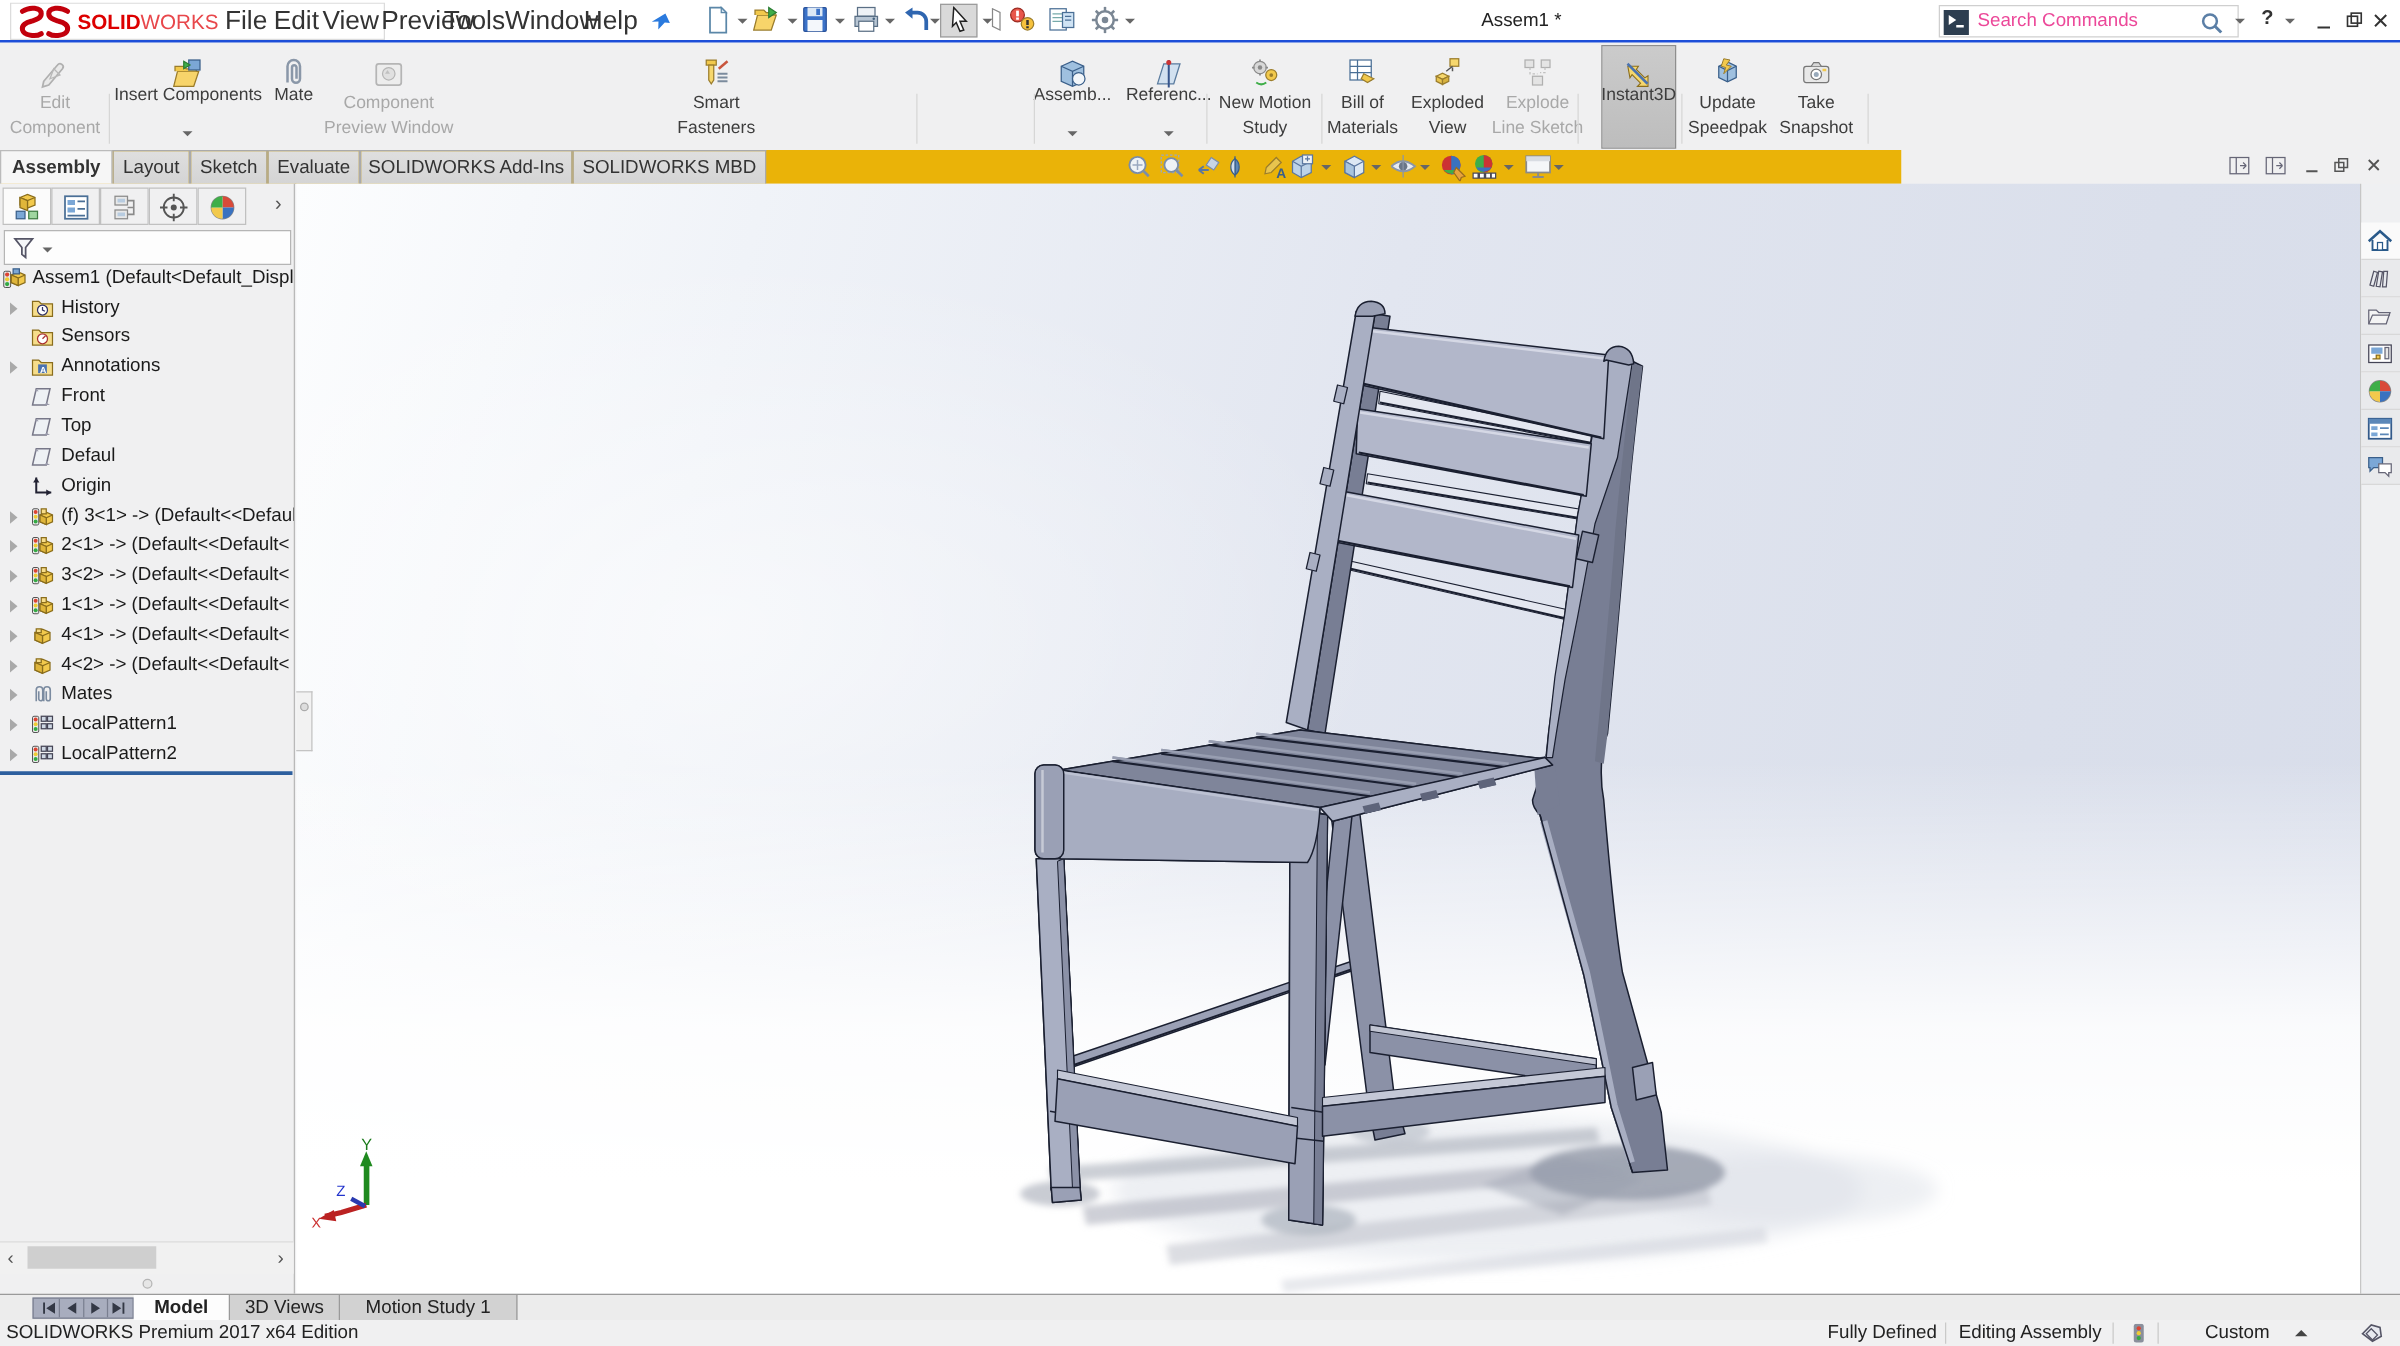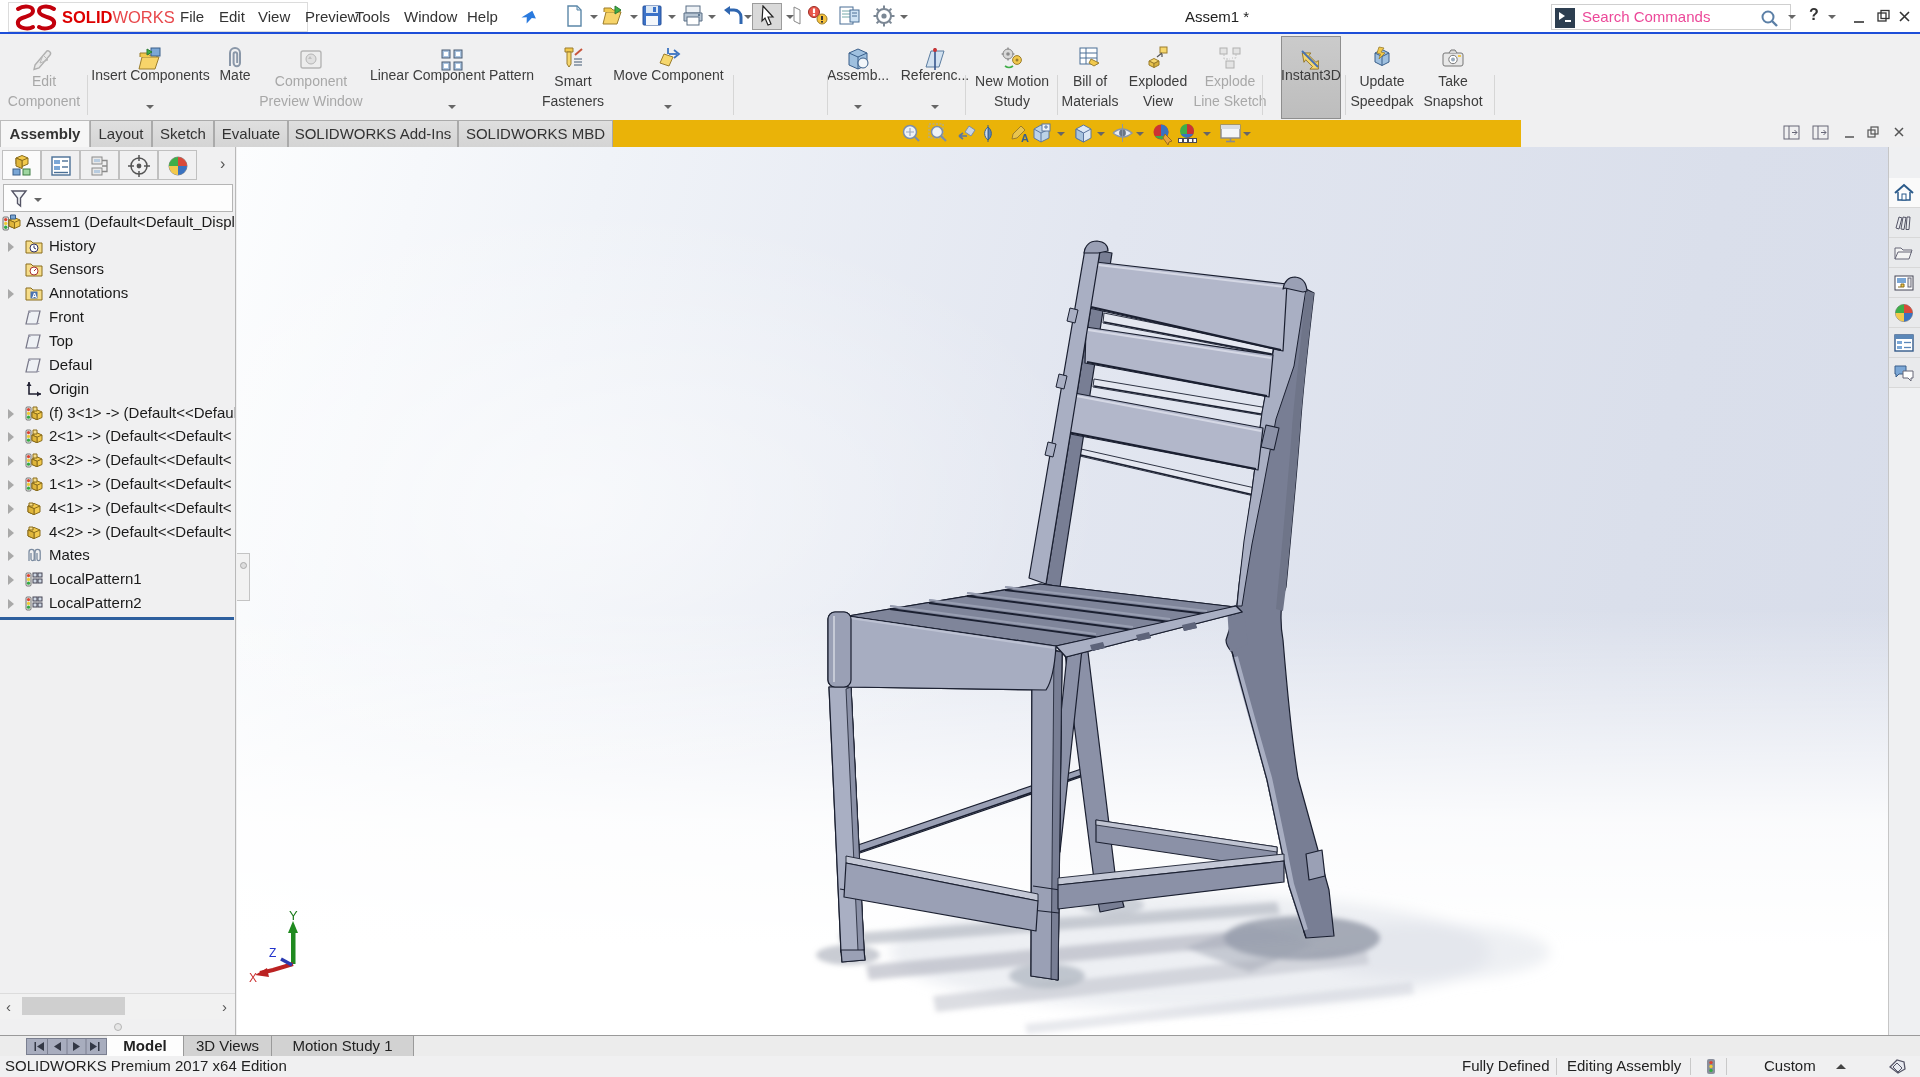--- a/index.html
+++ b/index.html
@@ -1,19 +1,19 @@
 <!DOCTYPE html>
 <html><head><meta charset="utf-8"><style>
 *{margin:0;padding:0;box-sizing:border-box}
 html,body{width:1920px;height:1077px;overflow:hidden;font-family:"Liberation Sans",sans-serif;background:#f0f0f1}
 .abs{position:absolute}
 
 #titlebar{position:absolute;left:0;top:0;width:1920px;height:34px;background:#fff;border-bottom:2px solid #1d4ed8}
 #logo{position:absolute;left:8px;top:2px;width:300px;height:30px}
-.menu{position:absolute;top:0;height:51px;line-height:34px;font-size:15px;color:#333}
+.menu{position:absolute;top:0;height:51px;line-height:34px;font-size:21px;color:#333}
 #qat .qi{position:absolute;top:4px}
 #doctitle{position:absolute;top:0;height:34px;line-height:34px;font-size:15px;color:#222}
 #searchbox{position:absolute;left:1551px;top:4px;width:240px;height:26px;border:1px solid #cfcfcf;background:#fff}
 #searchbox .sic{position:absolute;left:3px;top:3px;width:20px;height:20px;background:#2d3e50}
 #searchbox .stxt{position:absolute;left:30px;top:0;line-height:24px;font-size:15px;color:#ec4899}
 
 #ribbon{position:absolute;left:0;top:35px;width:1920px;height:85px;background:#f0f0f1}
 .rbtn{position:absolute;text-align:center;font-size:14px;color:#3d3d3d}
 .rbtn .lbl{position:absolute;width:100%;left:0;white-space:nowrap}
 .rbtn.dis{color:#a8a8a8}
@@ -195,54 +195,29 @@
     </div>
     <div class="rbtn dis" style="top:0px;left:251px;width:120px;height:85px">
       <div class="abs" style="left:47px;top:12px;width:26px;height:26px"><svg width="26" height="26" viewBox="0 0 26 26">
           <rect x="3" y="4" width="20" height="17" rx="2" fill="#ededed" stroke="#b5b5b5" stroke-width="1.4"></rect>
           <circle cx="13" cy="12" r="5" fill="#e0e0e0" stroke="#b5b5b5"></circle>
           <path d="M10 12 l2 -3 2 3 z" fill="#c0c0c0"></path>
         </svg></div>
       <div class="lbl" style="top:38px">Component</div>
       <div class="lbl" style="top:58px">Preview Window</div>
     </div>
-    <div class="rbtn" style="top:0px;left:368px;width:168px;height:85px">
-      <div class="abs" style="left:71px;top:12px;width:26px;height:26px"><svg width="26" height="26" viewBox="0 0 26 26">
-          <g stroke="#4a5d75">
-            <rect x="3" y="3" width="8" height="8" fill="#aac4e0"></rect>
-            <rect x="15" y="3" width="8" height="8" fill="#aac4e0"></rect>
-            <rect x="3" y="15" width="8" height="8" fill="#aac4e0"></rect>
-            <rect x="15" y="15" width="8" height="8" fill="#aac4e0"></rect>
-          </g>
-          <rect x="5" y="5" width="4" height="4" fill="#fff"></rect>
-          <rect x="17" y="5" width="4" height="4" fill="#fff"></rect>
-          <rect x="5" y="17" width="4" height="4" fill="#fff"></rect>
-          <rect x="17" y="17" width="4" height="4" fill="#fff"></rect>
-        </svg></div>
-      <div class="lbl" style="top:32px">Linear Component Pattern</div>
-      <div class="darr" style="left:80px;top:70px"></div>
-    </div>
     <div class="rbtn" style="top:0px;left:533px;width:80px;height:85px">
       <div class="abs" style="left:27px;top:10px;width:26px;height:26px"><svg width="26" height="26" viewBox="0 0 26 26">
           <path d="M5 3 h8 v4 h-8 z" fill="#f2c94c" stroke="#9b7d2c"></path>
           <path d="M7 7 h4 v12 l-2 3 -2 -3 z" fill="#f6d76d" stroke="#9b7d2c"></path>
           <path d="M15 10 l7 -6" stroke="#c8553d" stroke-width="2"></path>
           <path d="M14 14 h8 M14 17 h8 M14 20 h8" stroke="#7b8b9d" stroke-width="1.6"></path>
         </svg></div>
       <div class="lbl" style="top:38px">Smart</div>
       <div class="lbl" style="top:58px">Fasteners</div>
-    </div>
-    <div class="rbtn" style="top:0px;left:611px;width:115px;height:85px">
-      <div class="abs" style="left:44px;top:12px;width:26px;height:26px"><svg width="26" height="26" viewBox="0 0 26 26">
-          <path d="M5 16 l4 -9 9 3 -4 9 z" fill="#f6d76d" stroke="#9b7d2c"></path>
-          <path d="M19 3 l5 4 -5 4 M13 1 v6" fill="none" stroke="#3a72c0" stroke-width="1.8"></path>
-          <path d="M22 7 h-8" stroke="#3a72c0" stroke-width="1.8"></path>
-        </svg></div>
-      <div class="lbl" style="top:32px">Move Component</div>
-      <div class="darr" style="left:53px;top:70px"></div>
     </div>
     <div class="rbtn" style="top:0px;left:823px;width:70px;height:85px">
       <div class="abs" style="left:22px;top:12px;width:26px;height:26px"><svg width="26" height="26" viewBox="0 0 26 26">
           <path d="M4 6 l9 -4 9 4 v12 l-9 4 -9 -4 z" fill="#9fc0df" stroke="#3a5f8a"></path>
           <path d="M4 6 l9 4 9 -4 M13 10 v12" fill="none" stroke="#3a5f8a"></path>
           <circle cx="18" cy="16" r="5" fill="#f2f6fa" stroke="#3a5f8a"></circle>
         </svg></div>
       <div class="lbl" style="top:32px">Assemb...</div>
       <div class="darr" style="left:31px;top:70px"></div>
     </div>

